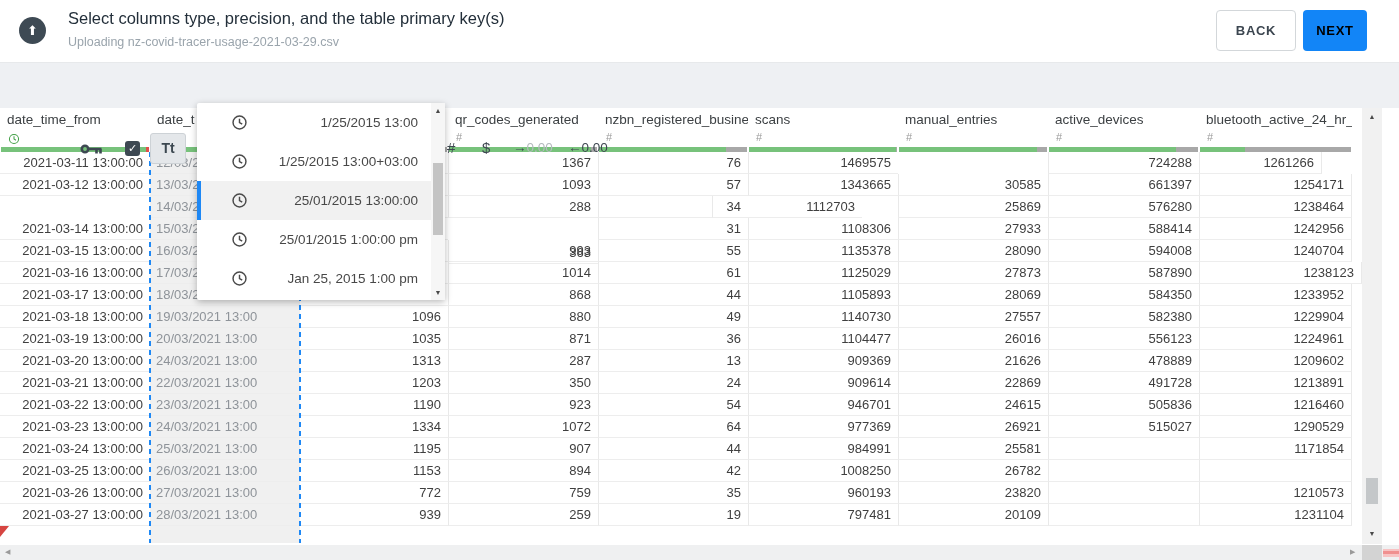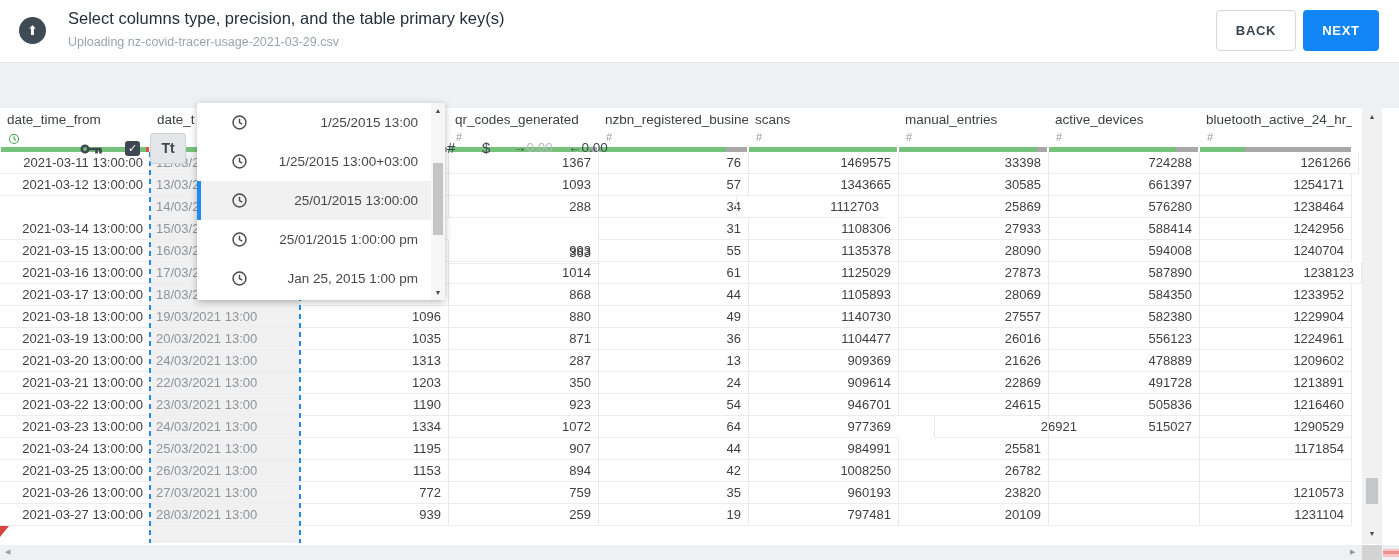--- a/index.html
+++ b/index.html
@@ -7,21 +7,21 @@
           font-family:"Liberation Sans",sans-serif;-webkit-font-smoothing:antialiased;}
   
   .topbar{position:absolute;left:0;top:0;width:1399px;height:62px;background:#fff;border-bottom:1px solid #e7e9eb;z-index:70;}
   .upload-badge{position:absolute;left:19px;top:17px;width:27px;height:27px;border-radius:50%;background:#3e4a54;color:#fff;
                 text-align:center;line-height:27px;font-size:13px;}
   .title{position:absolute;left:68px;top:9px;font-size:16.5px;font-weight:500;color:#232f3a;white-space:nowrap;}
   .subtitle{position:absolute;left:68px;top:35px;font-size:12.5px;color:#9aa4ac;white-space:nowrap;}
   .btn{position:absolute;top:10px;height:41px;border-radius:4px;font-weight:bold;font-size:13px;letter-spacing:.7px;
        text-align:center;line-height:41px;cursor:pointer;box-sizing:border-box;}
   .btn-back{left:1216px;width:80px;background:#fff;border:1px solid #d3d7da;color:#3c4650;line-height:39px;}
-  .btn-next{left:1303px;width:76px;background:#1285f7;color:#ffffff;}
+  .btn-next{left:1303px;width:64px;background:#1285f7;color:#000000;}
   
   .toolbar{position:absolute;left:0;top:63px;width:1399px;height:45px;background:#eef0f3;z-index:40;}
   .tb{position:absolute;cursor:pointer;}
   .checkbox{left:125px;top:78px;width:15px;height:15px;background:#3d4852;border-radius:3px;color:#fff;
             font-size:11px;line-height:15px;text-align:center;}
   .ttbtn{left:150px;top:70px;width:36px;height:31px;background:#e4e7ea;border:1px solid #cdd2d6;border-radius:3px;
          box-sizing:border-box;text-align:center;line-height:29px;font-weight:bold;font-size:14px;color:#3b4750;}
   .select{left:197px;top:70px;width:233px;height:31px;background:#e4e7ea;border:1px solid #c5cacf;border-radius:4px;
           box-sizing:border-box;}
   .select .val{position:absolute;left:33px;top:0;line-height:29px;font-size:13.5px;color:#4b535a;}
@@ -167,41 +167,40 @@
     </div>
 
   <div id="rows">
       <div class="row">
         <div class="cell ar" style="left: 0px; width: 150px;">2021-03-11 13:00:00</div>
         <div class="cell al sel" style="left: 150px; width: 150px;">12/03/2021 13:00</div>
         <div class="cell ar" style="left: 300px; width: 148px;"></div>
         <div class="cell ar bl" style="left: 448px; width: 150px;">1367</div>
         <div class="cell ar bl" style="left: 598px; width: 150px;">76</div>
         <div class="cell ar bl" style="left: 748px; width: 150px;">1469575</div>
-        <div class="cell ar bl" style="left: 898px; width: 150px;">33398</div>
         <div class="cell ar bl" style="left: 1048px; width: 151px;">724288</div>
-        <div class="cell ar bl br" style="left: 1199px; width: 160px; padding-left: 8px;">1261266</div>
+        <div class="cell ar bl br" style="left: 1199px; width: 123px; padding-left: 8px;">1261266</div>
       </div>
       <div class="row">
         <div class="cell ar" style="left: 0px; width: 150px;">2021-03-12 13:00:00</div>
         <div class="cell al sel" style="left: 150px; width: 150px;">13/03/2021 13:00</div>
         <div class="cell ar" style="left: 300px; width: 148px;"></div>
         <div class="cell ar bl" style="left: 448px; width: 150px;">1093</div>
         <div class="cell ar bl" style="left: 598px; width: 150px;">57</div>
         <div class="cell ar bl" style="left: 748px; width: 150px;">1343665</div>
         <div class="cell ar bl" style="left: 898px; width: 150px;">30585</div>
         <div class="cell ar bl" style="left: 1048px; width: 151px;">661397</div>
         <div class="cell ar bl br" style="left: 1199px; width: 153px;">1254171</div>
       </div>
       <div class="row">
         <div class="cell al sel" style="left: 150px; width: 150px;">14/03/2021 13:00</div>
         <div class="cell ar" style="left: 300px; width: 148px;"></div>
         <div class="cell ar bl" style="left: 448px; width: 150px;">288</div>
         <div class="cell ar bl" style="left: 598px; width: 150px;">34</div>
-        <div class="cell ar bl" style="left: 736px; width: 150px;">1112703</div>
+        <div class="cell ar bl" style="left: 712px; width: 150px;">1112703</div>
         <div class="cell ar bl" style="left: 898px; width: 150px;">25869</div>
         <div class="cell ar bl" style="left: 1048px; width: 151px;">576280</div>
         <div class="cell ar bl br" style="left: 1199px; width: 153px;">1238464</div>
       </div>
       <div class="row">
         <div class="cell ar" style="left: 0px; width: 150px;">2021-03-14 13:00:00</div>
         <div class="cell al sel" style="left: 150px; width: 150px;">15/03/2021 13:00</div>
         <div class="cell ar" style="left: 300px; width: 148px;"></div>
         <div class="cell ar bl" style="left: 448px; width: 150px; margin-top: 24px;">363</div>
         <div class="cell ar bl" style="left: 598px; width: 150px;">31</div>
@@ -298,21 +297,21 @@
         <div class="cell ar bl" style="left: 1048px; width: 151px;">505836</div>
         <div class="cell ar bl br" style="left: 1199px; width: 153px;">1216460</div>
       </div>
       <div class="row">
         <div class="cell ar" style="left: 0px; width: 150px;">2021-03-23 13:00:00</div>
         <div class="cell al sel" style="left: 150px; width: 150px;">24/03/2021 13:00</div>
         <div class="cell ar" style="left: 300px; width: 148px;">1334</div>
         <div class="cell ar bl" style="left: 448px; width: 150px;">1072</div>
         <div class="cell ar bl" style="left: 598px; width: 150px;">64</div>
         <div class="cell ar bl" style="left: 748px; width: 150px;">977369</div>
-        <div class="cell ar bl" style="left: 898px; width: 150px; margin-left: 36px;">26921</div>
+        <div class="cell ar bl" style="left: 898px; width: 150px;">26921</div>
         <div class="cell ar bl" style="left: 1048px; width: 151px;">515027</div>
         <div class="cell ar bl br" style="left: 1199px; width: 153px;">1290529</div>
       </div>
       <div class="row">
         <div class="cell ar" style="left: 0px; width: 150px;">2021-03-24 13:00:00</div>
         <div class="cell al sel" style="left: 150px; width: 150px;">25/03/2021 13:00</div>
         <div class="cell ar" style="left: 300px; width: 148px;">1195</div>
         <div class="cell ar bl" style="left: 448px; width: 150px;">907</div>
         <div class="cell ar bl" style="left: 598px; width: 150px;">44</div>
         <div class="cell ar bl" style="left: 748px; width: 150px;">984991</div>

